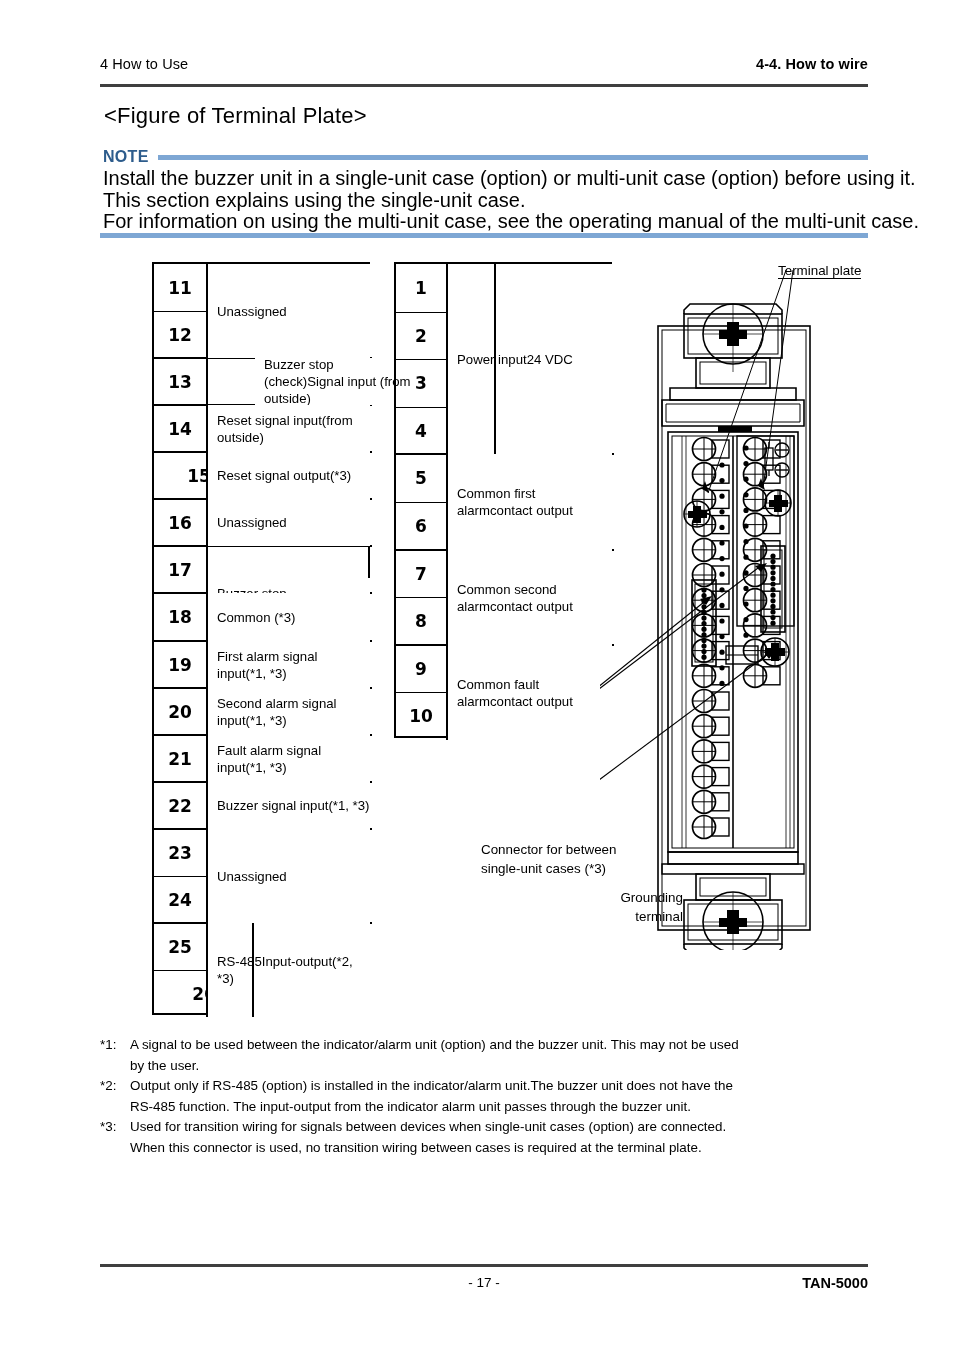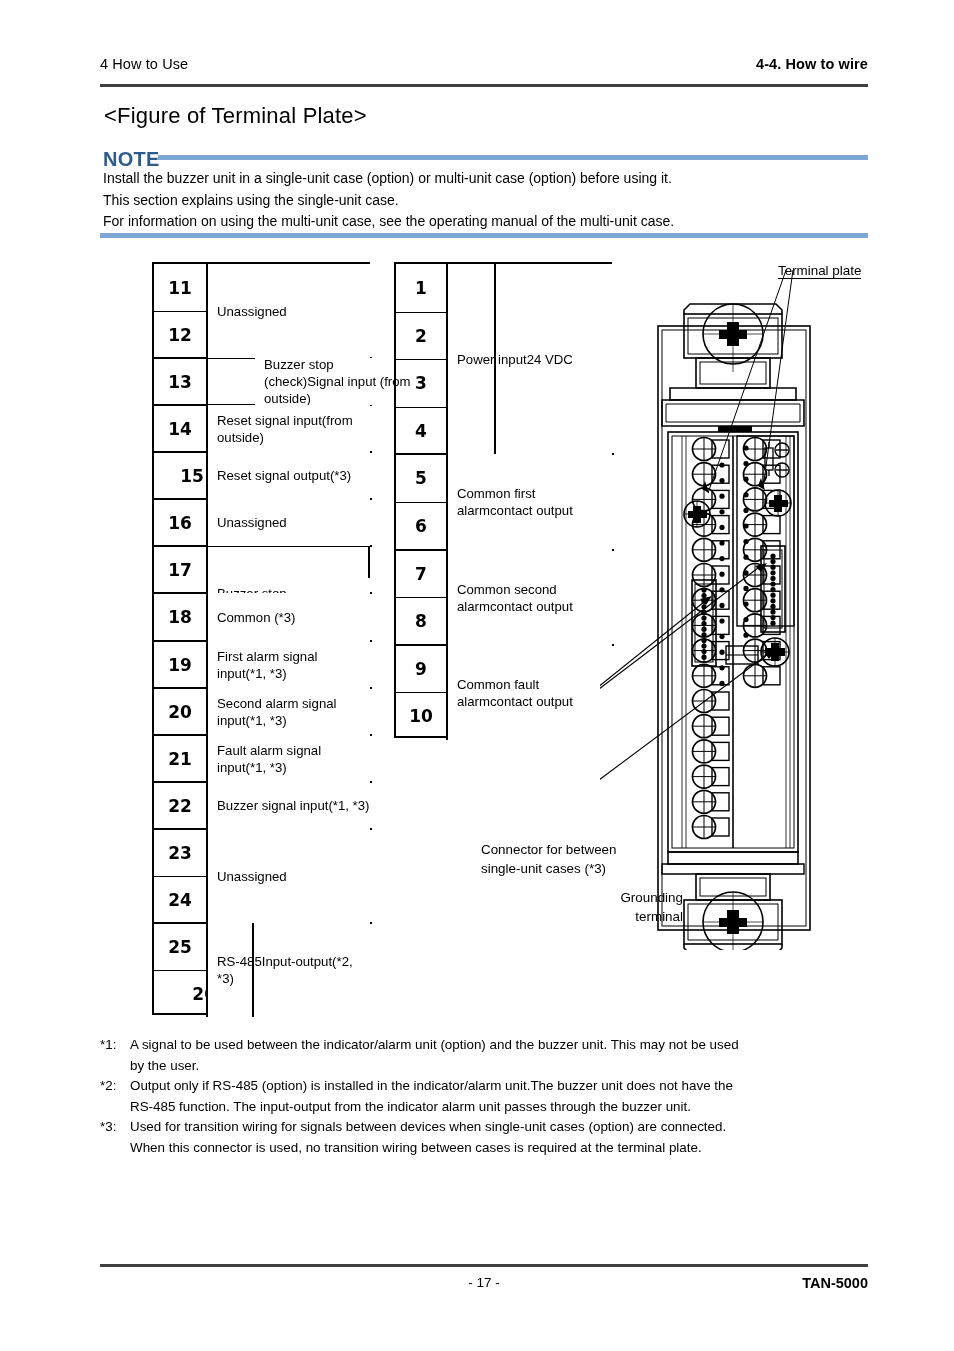--- a/index.html
+++ b/index.html
@@ -17,24 +17,24 @@
   
   .hdr{position:absolute;left:100px;top:56px;width:768px;height:26px;}
   .hdr-left{position:absolute;left:0;top:0;font-size:14.5px;letter-spacing:.1px;}
   .hdr-right{position:absolute;right:0;top:0;font-size:14.5px;font-weight:bold;letter-spacing:.1px;}
   .hdr-rule{position:absolute;left:100px;top:84px;width:768px;height:3px;background:#3f3f3f;}
 
   
   .title{position:absolute;left:104px;top:103px;font-size:22px;letter-spacing:.2px;}
 
   
-  .note-label{position:absolute;left:103px;top:148px;font-size:20px;font-weight:bold;color:#2d5c8c;letter-spacing:.3px;}
+  .note-label{position:absolute;left:103px;top:148px;font-size:16px;font-weight:bold;color:#2d5c8c;letter-spacing:.3px;}
   .note-rule-top{position:absolute;left:158px;top:155px;width:710px;height:5px;background:#7ea7d4;}
   .note-rule-bot{position:absolute;left:100px;top:233px;width:768px;height:5px;background:#7ea7d4;}
-  .note-body{position:absolute;left:103px;top:168px;width:765px;font-size:14px;line-height:21.5px;}
+  .note-body{position:absolute;left:103px;top:168px;width:765px;font-size:20px;line-height:21.5px;}
   .note-body div{white-space:nowrap;}
 
   
   .tbl{position:absolute;border:2px solid #000;box-sizing:border-box;}
   .cnum{box-sizing:border-box;display:flex;align-items:center;justify-content:center;
         font-size:17px;font-weight:bold;font-family:"DejaVu Sans", sans-serif;}
   .cab{box-sizing:border-box;display:flex;align-items:center;justify-content:center;
        font-size:17px;font-weight:bold;}
   .csign{box-sizing:border-box;display:flex;align-items:center;justify-content:center;font-size:20px;}
 
@@ -102,21 +102,21 @@
       <div class="hline" style="left: 0px; top: 517px; width: 218px; height: 2px;"></div>
       <div class="hline" style="left: 0px; top: 564px; width: 218px; height: 2px;"></div>
       <div class="hline" style="left: 0px; top: 612px; width: 52px; height: 1px;"></div>
       <div class="hline" style="left: 0px; top: 658px; width: 218px; height: 2px;"></div>
       <div class="hline" style="left: 0px; top: 706px; width: 52px; height: 1px;"></div>
       <div class="vline" style="left: 52px; top: 0px; width: 2px; height: 753px;"></div>
       <div class="cnum" style="position: absolute; left: 0px; top: 0px; width: 52px; height: 47px;">11</div>
       <div class="cnum" style="position: absolute; left: 0px; top: 47px; width: 52px; height: 47px;">12</div>
       <div class="cnum" style="position: absolute; left: 0px; top: 94px; width: 52px; height: 47px;">13</div>
       <div class="cnum" style="position: absolute; left: 0px; top: 141px; width: 52px; height: 47px;">14</div>
-      <div class="cnum" style="position: absolute; left: 8px; top: 188px; width: 60px; height: 47px;">15</div>
+      <div class="cnum" style="position: absolute; left: 15px; top: 188px; width: 60px; height: 47px;">15</div>
       <div class="cnum" style="position: absolute; left: 0px; top: 235px; width: 52px; height: 47px;">16</div>
       <div class="cnum" style="position: absolute; left: 0px; top: 282px; width: 52px; height: 47px;">17</div>
       <div class="cnum" style="position: absolute; left: 0px; top: 329px; width: 52px; height: 47px;">18</div>
       <div class="cnum" style="position: absolute; left: 0px; top: 377px; width: 52px; height: 47px;">19</div>
       <div class="cnum" style="position: absolute; left: 0px; top: 424px; width: 52px; height: 47px;">20</div>
       <div class="cnum" style="position: absolute; left: 0px; top: 471px; width: 52px; height: 47px;">21</div>
       <div class="cnum" style="position: absolute; left: 0px; top: 518px; width: 52px; height: 47px;">22</div>
       <div class="cnum" style="position: absolute; left: 0px; top: 565px; width: 52px; height: 47px;">23</div>
       <div class="cnum" style="position: absolute; left: 0px; top: 612px; width: 52px; height: 47px;">24</div>
       <div class="cnum" style="position: absolute; left: 0px; top: 659px; width: 52px; height: 47px;">25</div>

